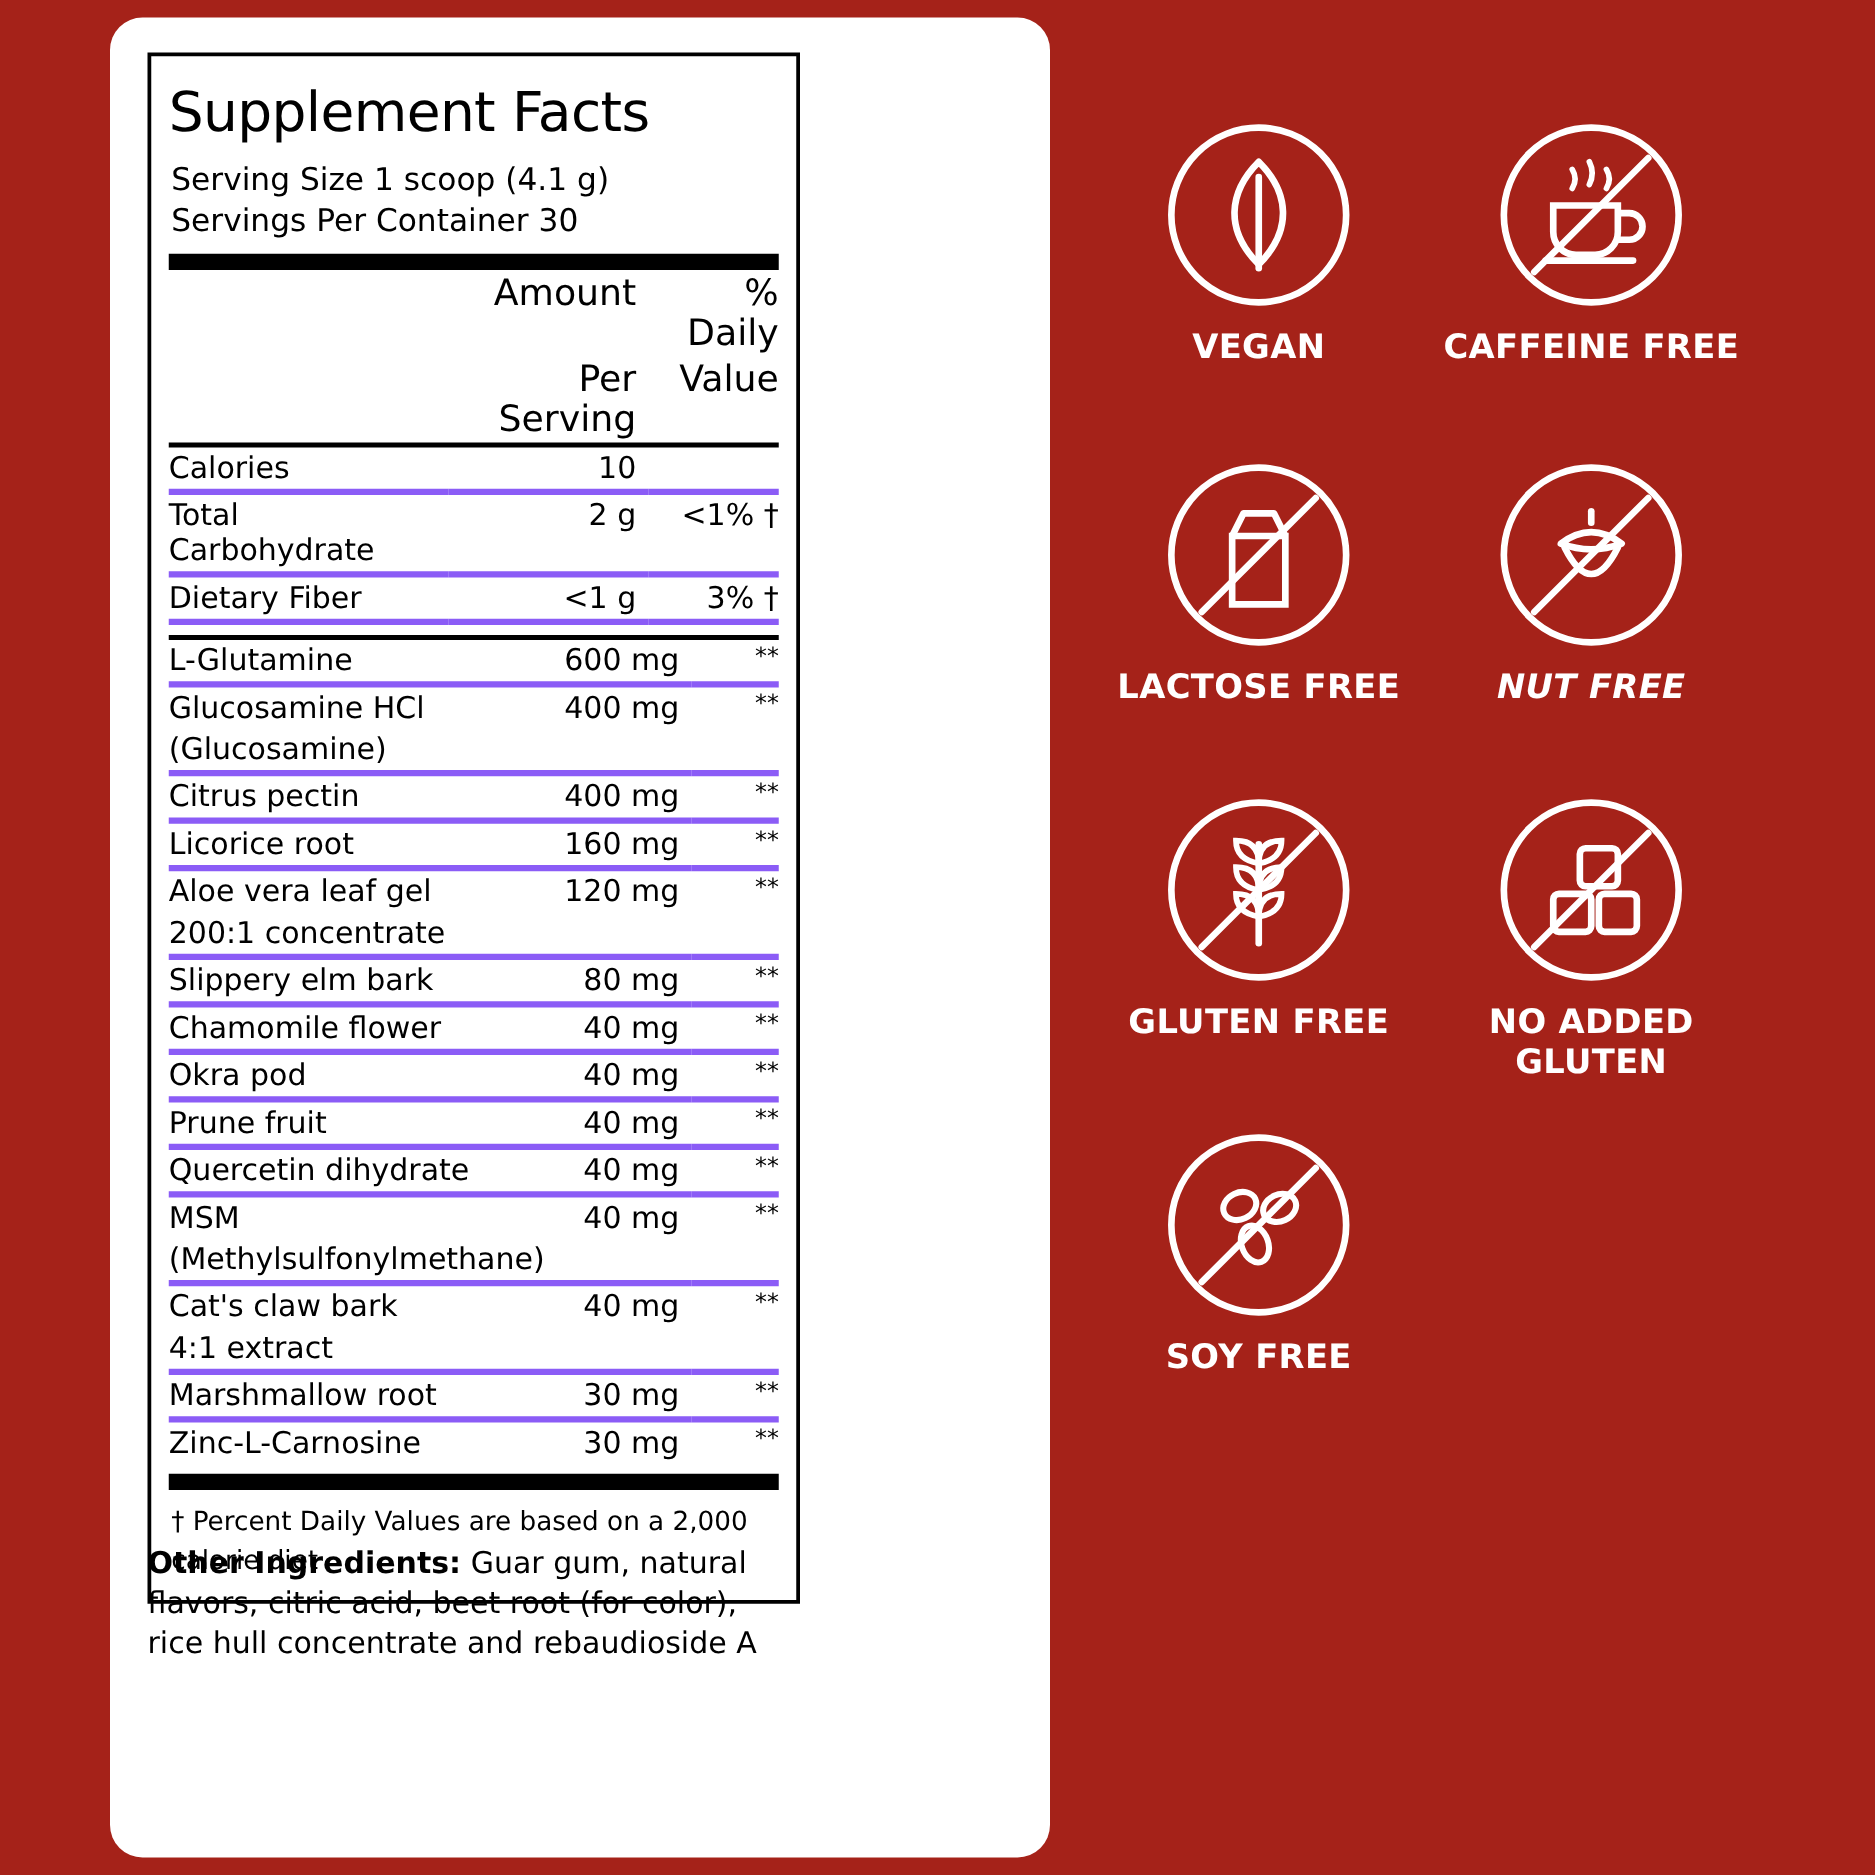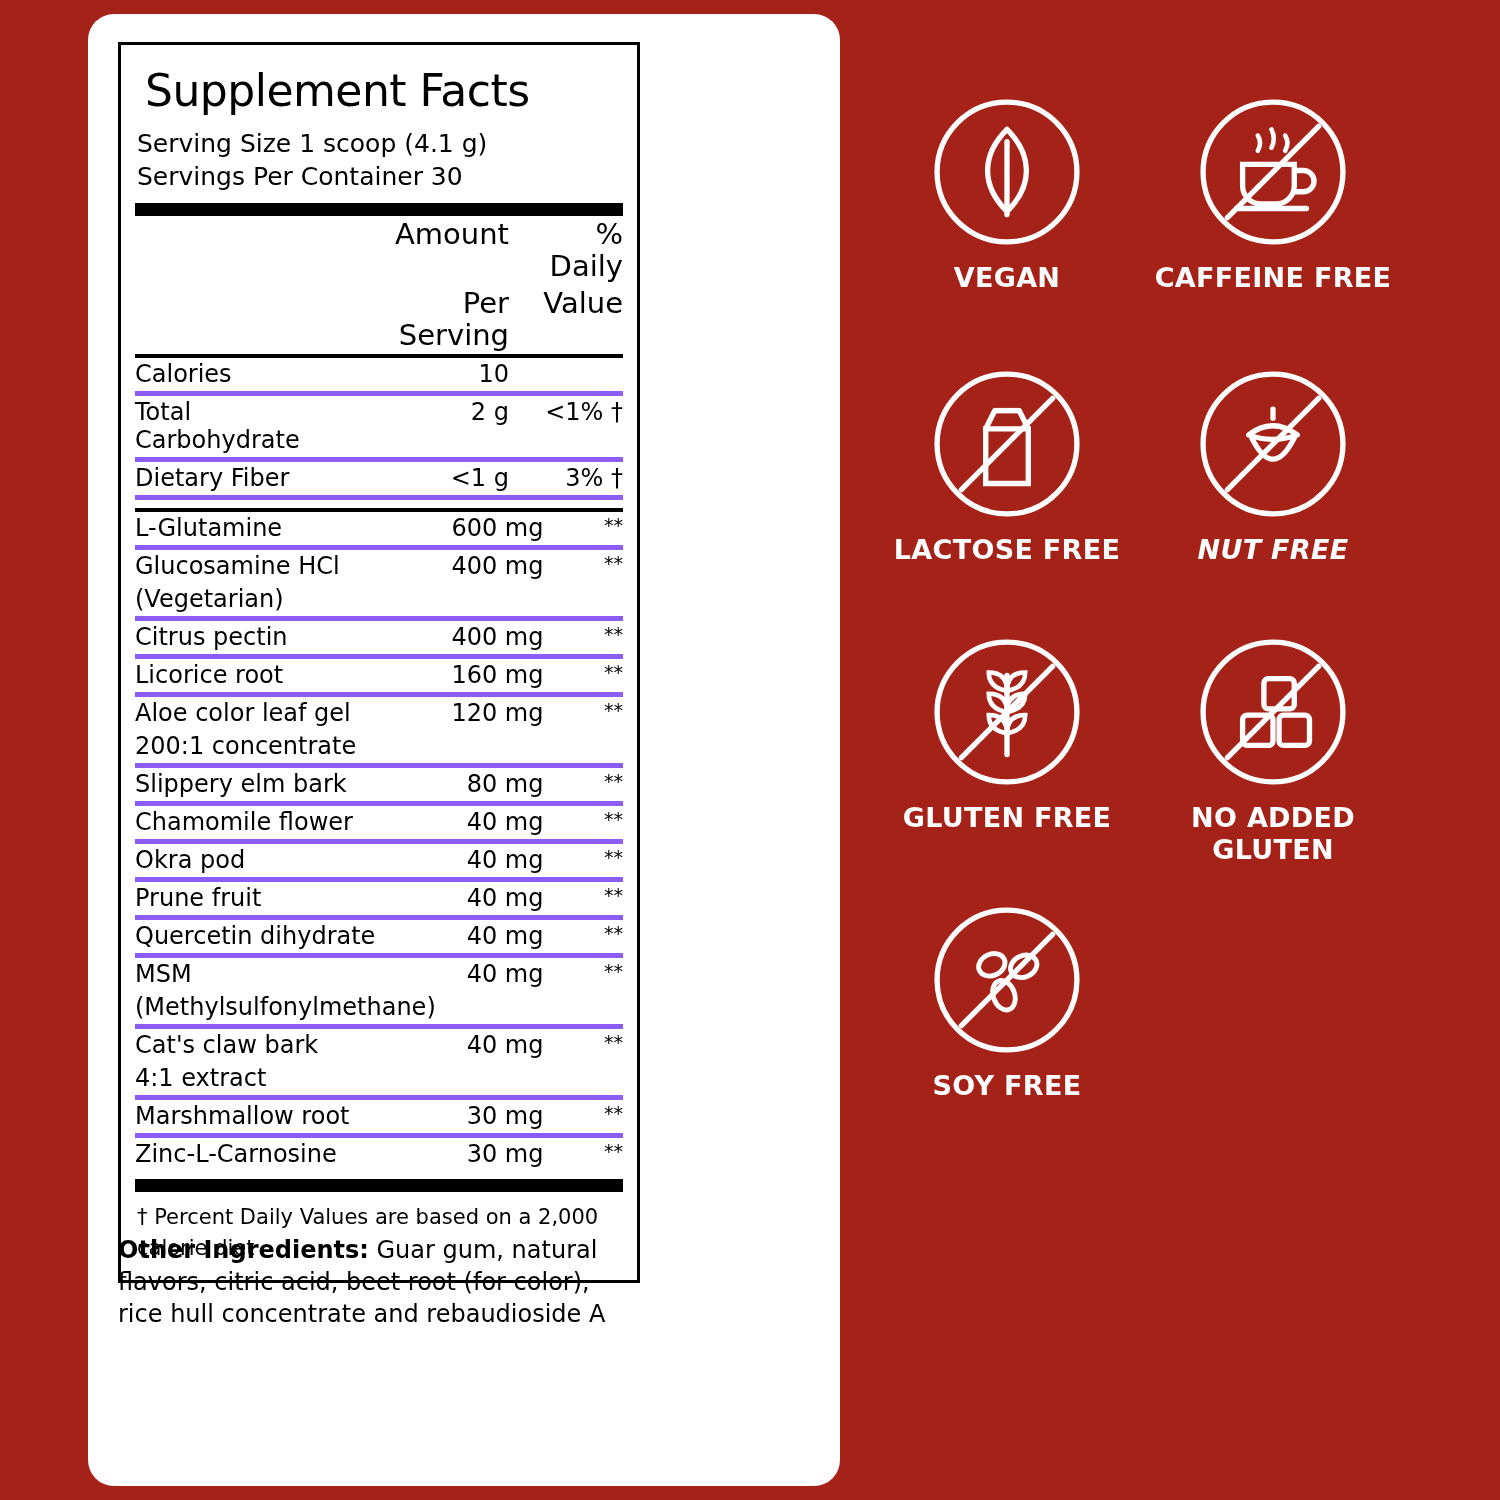--- a/index.html
+++ b/index.html
@@ -41,21 +41,21 @@
     border: 3px solid #000000;
     box-sizing: border-box;
     padding: 14px 14px 16px 14px;
   }
   .sf-title {
     font-size: 44px;
     line-height: 52px;
     letter-spacing: -0.5px;
     color: #000;
     font-weight: 400;
-    margin: 6px 0 10px 10px;
+    margin: 6px 0 10px 0;
   }
   .sf-serving {
     font-size: 25px;
     line-height: 33px;
     color: #000;
     margin-left: 2px;
   }
 
   .rule-thick {
     height: 13px;
@@ -202,39 +202,39 @@
         <td class="col-amt">600 mg</td>
         <td class="col-dv stars">**</td>
       </tr>
 
       <tr class="row-nb">
         <td class="col-name">Glucosamine HCl</td>
         <td class="col-amt">400 mg</td>
         <td class="col-dv stars">**</td>
       </tr>
       <tr class="row-line cont">
-        <td class="col-name sub2">(Vegetarian)</td>
+        <td class="col-name sub2">(Glucosamine)</td>
         <td class="col-amt"></td>
         <td class="col-dv"></td>
       </tr>
 
       <tr class="row-line">
         <td class="col-name">Citrus pectin</td>
         <td class="col-amt">400 mg</td>
         <td class="col-dv stars">**</td>
       </tr>
 
       <tr class="row-line">
         <td class="col-name">Licorice root</td>
         <td class="col-amt">160 mg</td>
         <td class="col-dv stars">**</td>
       </tr>
 
       <tr class="row-nb">
-        <td class="col-name">Aloe color leaf gel</td>
+        <td class="col-name">Aloe vera leaf gel</td>
         <td class="col-amt">120 mg</td>
         <td class="col-dv stars">**</td>
       </tr>
       <tr class="row-line cont">
         <td class="col-name sub2">200:1 concentrate</td>
         <td class="col-amt"></td>
         <td class="col-dv"></td>
       </tr>
 
       <tr class="row-line">

